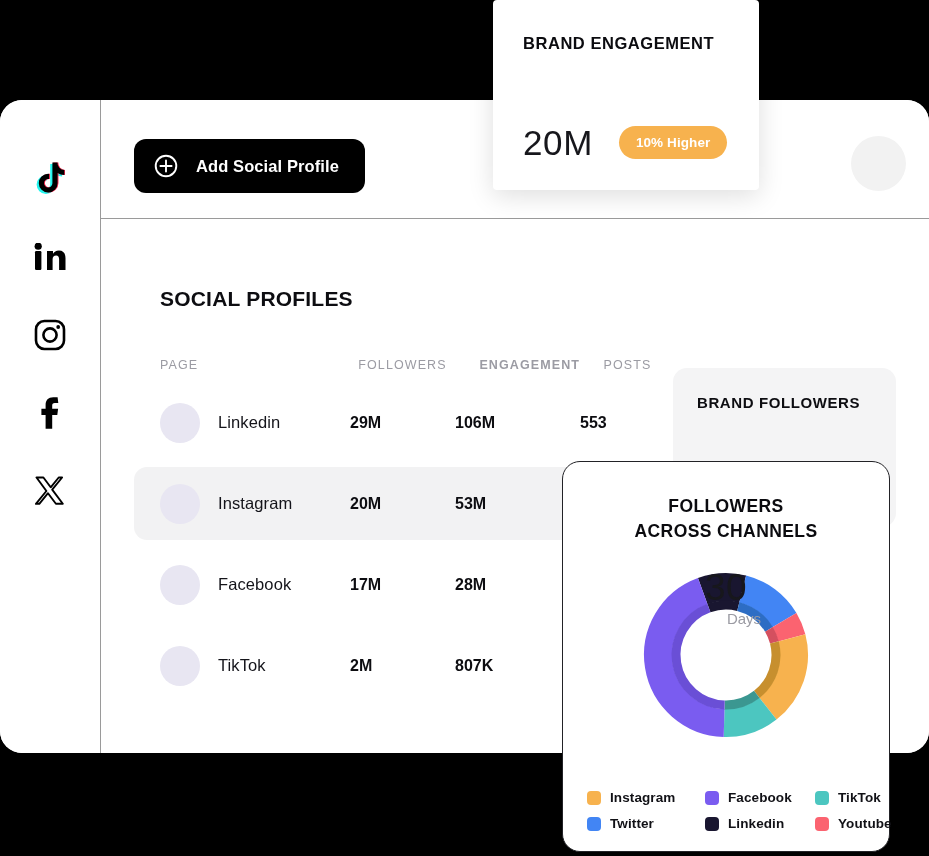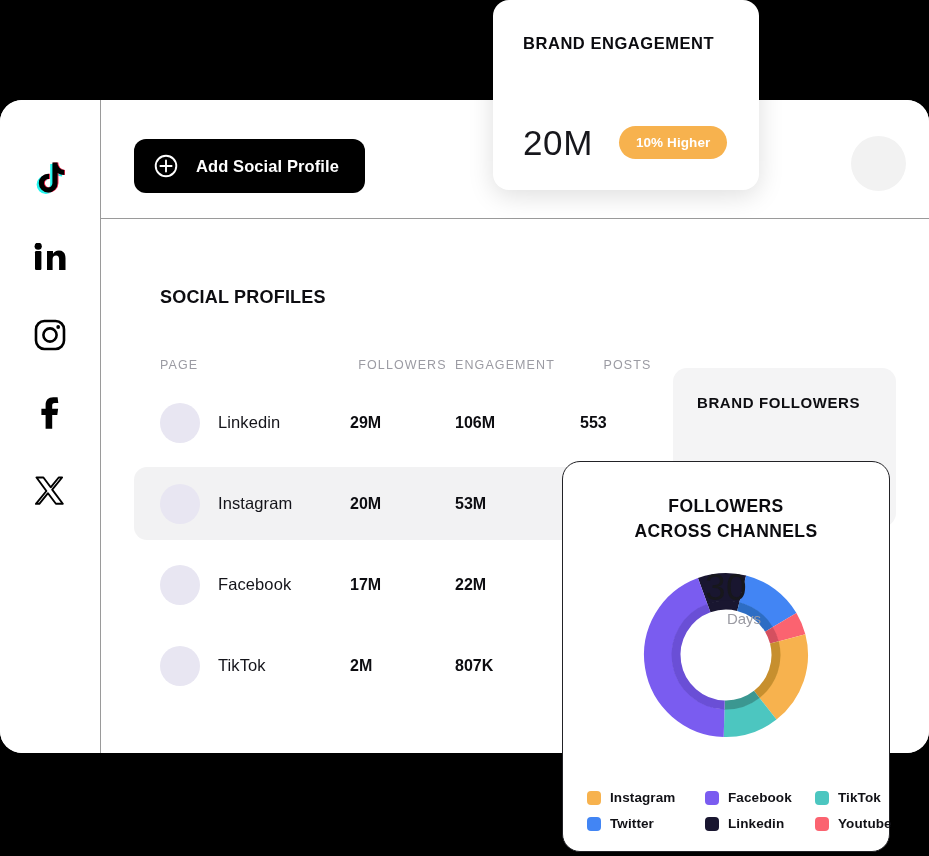--- a/index.html
+++ b/index.html
@@ -97,21 +97,21 @@
     position: absolute;
     left: 101px; top: 119px;
     width: 828px; height: 534px;
     background: #ffffff;
   }
 
   .section-title {
     position: absolute;
     left: 59px;
     top: 68px;
-    font-size: 18px;
+    font-size: 21px;
     font-weight: 700;
     letter-spacing: 0.2px;
     color: #0d0d11;
   }
 
   
   .table {
     position: absolute;
     left: 33px;
     top: 133px;
@@ -122,21 +122,21 @@
     align-items: center;
     padding: 0 0 0 26px;
     height: 26px;
     color: #9b9ba3;
     font-size: 12.5px;
     letter-spacing: 1.1px;
     font-weight: 400;
   }
   .col-page      { width: 190px; }
   .col-followers { width: 105px; text-align: center; }
-  .col-engage    { width: 125px; text-align: left; }
+  .col-engage    { width: 125px; text-align: right; font-weight: bold; }
   .col-posts     { width: 95px;  text-align: center; }
 
   .trow {
     display: flex;
     align-items: center;
     height: 73px;
     padding-left: 26px;
     border-radius: 13px;
     margin-top: 8px;
   }
@@ -212,21 +212,21 @@
   .pill-dark { background: #000000; color: #ffffff; }
 
   
   .brand-engagement {
     position: absolute;
     left: 493px;
     top: 0px;
     width: 266px;
     height: 190px;
     background: #ffffff;
-    border-radius: 16px;
+    border-radius: 4px;
     box-shadow: 0 6px 26px rgba(0,0,0,0.13);
     padding: 34px 30px;
   }
   .be-title {
     font-size: 16.5px;
     font-weight: 800;
     letter-spacing: 0.55px;
     color: #0b0b0f;
   }
   .be-row {
@@ -413,21 +413,21 @@
           <div class="cell-num cell-engage">53M</div>
           <div class="cell-num cell-posts"></div>
         </div>
 
         <div class="trow">
           <div class="cell-page">
             <span class="row-avatar"></span>
             <span class="row-name">Facebook</span>
           </div>
           <div class="cell-num cell-followers">17M</div>
-          <div class="cell-num cell-engage">22M</div>
+          <div class="cell-num cell-engage">28M</div>
           <div class="cell-num cell-posts"></div>
         </div>
 
         <div class="trow">
           <div class="cell-page">
             <span class="row-avatar"></span>
             <span class="row-name">TikTok</span>
           </div>
           <div class="cell-num cell-followers">2M</div>
           <div class="cell-num cell-engage">807K</div>

